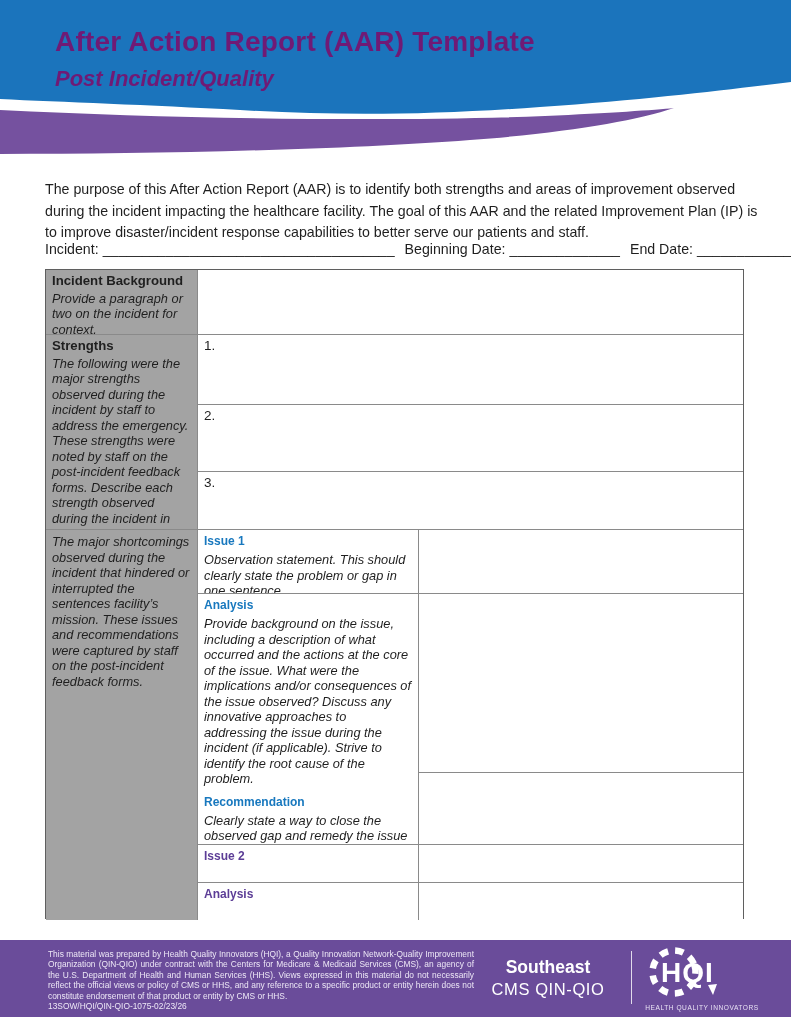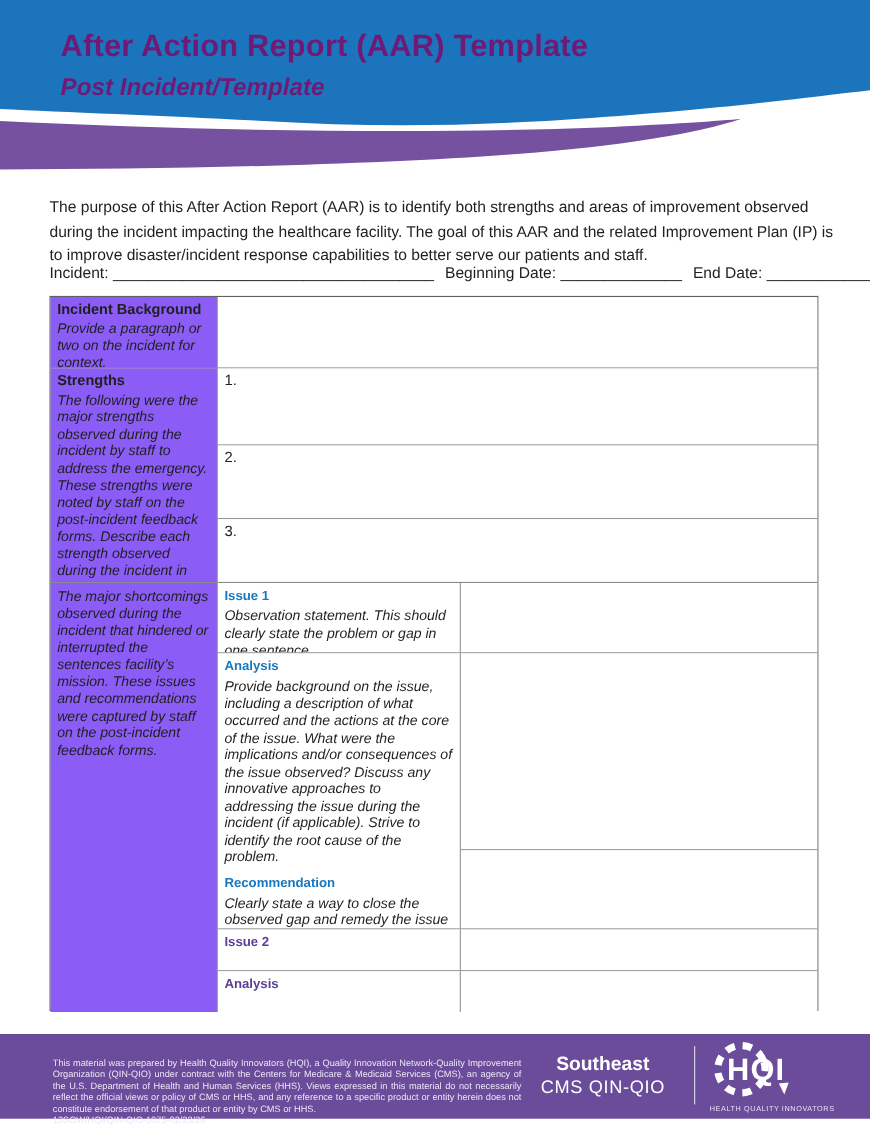--- a/index.html
+++ b/index.html
@@ -24,21 +24,21 @@
   
   .aar-table{position:absolute;left:45px;top:269px;width:699px;height:650px;
              display:grid;grid-template-columns:152px 221px 1fr;
              grid-template-rows:65px 70px 67px 58px 64px 179px 72px 38px 37px;
              border:1.5px solid #5f5f5f;box-sizing:border-box;
              font-size:12.8px;line-height:15.5px;}
   .cell{border-right:1px solid #8a8a8a;border-bottom:1px solid #8a8a8a;
         padding:3px 6px 2px 6px;overflow:hidden;box-sizing:border-box;background:#fff;}
   .cell.no-r{border-right:none;}
   .cell.no-b{border-bottom:none;}
-  .cell.gray{background:#8b5cf6;}
+  .cell.gray{background:#a3a3a3;}
   .cell .title{font-weight:bold;font-size:13.2px;line-height:16.5px;}
   .cell .desc{font-style:italic;margin-top:1px;}
   .num{font-size:13.5px;}
   .h{font-weight:bold;font-size:12px;line-height:17px;margin-bottom:2px;}
   .h.blue{color:#1878BE;}
   .h.purple{color:#5C3D96;}
   .h.spaced{margin-top:7px;}
 
   
   .c-ib-label{grid-column:1;grid-row:1;}
@@ -54,21 +54,21 @@
   .c-analysis2{grid-column:2;grid-row:9;}
   .c-r1{grid-column:3;grid-row:5;}
   .c-r2{grid-column:3;grid-row:6;}
   .c-r3{grid-column:3;grid-row:7;}
   .c-r4{grid-column:3;grid-row:8;}
   .c-r5{grid-column:3;grid-row:9;}
 
   
   .footer{position:absolute;left:0;top:940px;width:791px;height:77px;background:#6A4C9A;}
   .disclaimer{position:absolute;left:48px;top:9px;width:426px;color:#EDE7F6;
-              font-size:8.4px;line-height:10.4px;text-align:justify;margin-top:12px;}
+              font-size:8.4px;line-height:10.4px;text-align:justify;}
   .footer-code{text-align:left;}
   .se-block{position:absolute;left:478px;top:17px;width:140px;text-align:center;color:#ffffff;}
   .se-region{font-size:17.5px;font-weight:bold;}
   .se-org{font-size:16.5px;letter-spacing:.6px;margin-top:2px;}
   .footer-divider{position:absolute;left:631px;top:11px;width:1.3px;height:53px;
                   background:rgba(255,255,255,.8);}
   .logo-block{position:absolute;left:642px;top:5px;width:120px;text-align:center;}
   .logo-tagline{color:#E9E2F5;font-size:6.6px;letter-spacing:.55px;margin-top:1px;
                 white-space:nowrap;}
 </style>
@@ -76,21 +76,21 @@
 <body>
 
 <div class="page">
 
   <svg class="banner-svg" width="791" height="160" viewBox="0 0 791 160" aria-hidden="true">
     <path d="M0 0 H791 V82 C730 89 655 99 540 107 C430 115 340 116 240 110 C150 105 60 102 0 99 Z" fill="#1B74BC"></path>
     <path d="M0 110 C180 119 390 122 545 116 C610 113 655 110 674 108 C635 121 565 133 470 140 C340 150 150 154 0 154 Z" fill="#75519F"></path>
   </svg>
   <div class="header-text">
     <div class="header-title">After Action Report (AAR) Template</div>
-    <div class="header-subtitle">Post Incident/Template</div>
+    <div class="header-subtitle">Post Incident/Quality</div>
   </div>
 
   <p class="intro">The purpose of this After Action Report (AAR) is to identify both strengths and areas of improvement observed during the incident impacting the healthcare facility. The goal of this AAR and the related Improvement Plan (IP) is to improve disaster/incident response capabilities to better serve our patients and staff.</p>
 
   <div class="incident-line">
     <span class="lbl">Incident:</span><span class="blank">_____________________________________</span><span class="gap"></span>
     <span class="lbl">Beginning Date:</span><span class="blank">______________</span><span class="gap"></span>
     <span class="lbl">End Date:</span><span class="blank">______________</span>
   </div>
 

